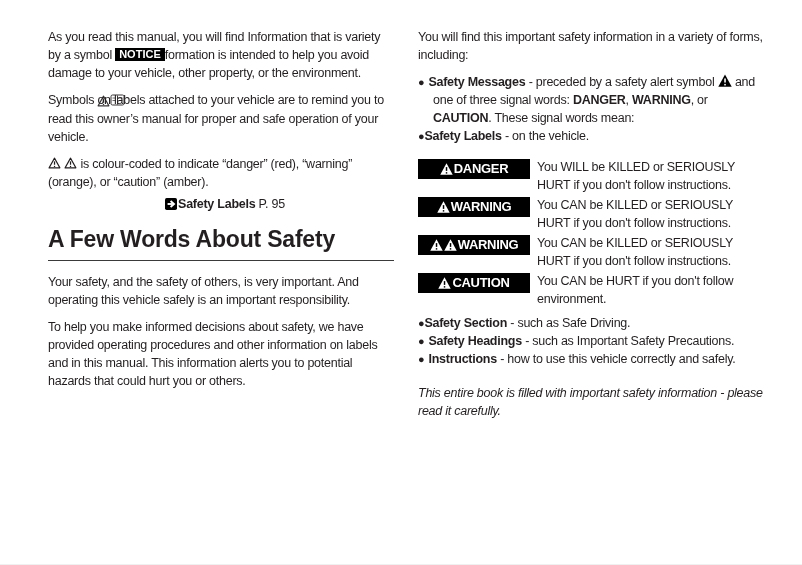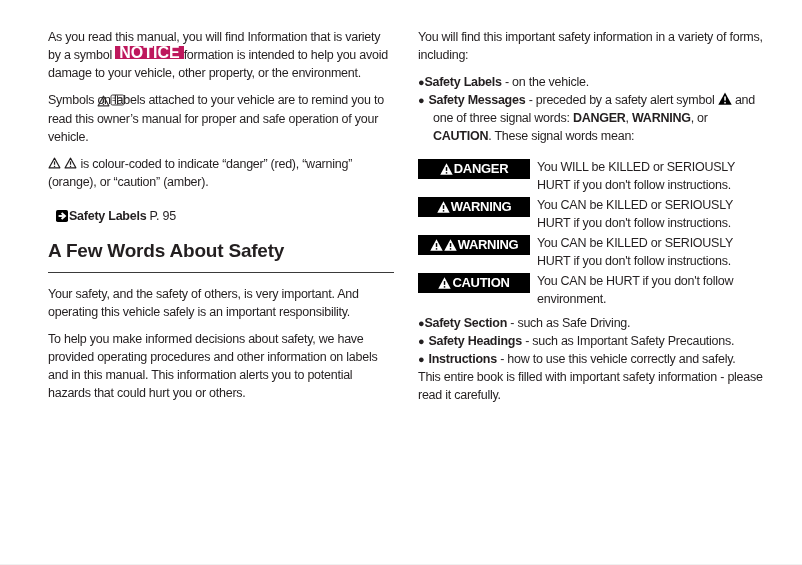--- a/index.html
+++ b/index.html
@@ -7,47 +7,47 @@
     position:relative;width:802px;height:565px;background:#ffffff;
     font-family:"Liberation Sans", sans-serif;color:#231f20;overflow:hidden;
     border-bottom:1px solid #f0f0f0;box-sizing:border-box;
   }
   .col{position:absolute;top:28px;font-size:12.5px;line-height:18px;letter-spacing:-0.25px;}
   .col-left{left:48px;width:346px;}
   .col-right{left:418px;width:348px;}
   p{margin:0 0 9px 0;}
   b{font-weight:bold;}
   .notice-badge{
-    display:inline-block;background:#be185d;color:#fff;font-weight:bold;
-    font-size:16px;line-height:13px;padding:0 4px;letter-spacing:0;
+    display:inline-block;background:#000000;color:#fff;font-weight:bold;
+    font-size:11px;line-height:13px;padding:0 4px;letter-spacing:0;
     vertical-align:1px;
   }
   .tri{display:inline-block;vertical-align:-1px;}
   .ovl{display:inline-block;width:0;white-space:nowrap;overflow:visible;vertical-align:-1px;}
   .ovl svg{position:relative;top:1px;opacity:.9;}
-  .ref-line{margin:0 0 0 8px;}
+  .ref-line{margin:0 0 0 8px;text-align:center;}
   .ref-icon{display:inline-block;vertical-align:-2px;margin-right:1px;}
   .ref-label{font-weight:bold;}
   h1.section-heading{
-    font-size:19px;line-height:24px;font-weight:bold;letter-spacing:-0.2px;
+    font-size:23px;line-height:24px;font-weight:bold;letter-spacing:-0.2px;
     margin:14px 0 12px 0;padding-bottom:9px;border-bottom:1px solid #3a3a3a;
   }
   .bullet-item{padding-left:15px;text-indent:-15px;margin:0;}
   .bullet-item .bullet{font-size:11px;}
   .bullet-item.sp .bullet{margin-right:4px;}
   .signal-table{margin:13px 0 6px 0;}
   .signal-row{display:flex;align-items:flex-start;margin-bottom:2px;min-height:36px;}
   .signal-box{
     flex:0 0 auto;width:112px;height:20px;background:#000;color:#fff;
     display:flex;align-items:center;justify-content:center;
     font-weight:bold;font-size:13px;letter-spacing:-0.3px;margin-top:1px;
   }
   .signal-box svg{margin-right:1px;}
   .signal-desc{flex:1 1 auto;margin-left:7px;}
-  .closing{}
+  .closing{margin-top:16px;font-style:italic;}
 </style>
 </head>
 <body>
 
 <div class="page">
 
   <div class="col col-left">
 
     <p><span>As you read this manual, you will find Information that is variety by a symbol </span><span class="notice-badge">NOTICE</span><span>formation is intended to help you avoid damage to your vehicle, other property, or the environment.</span></p>
 
@@ -57,21 +57,21 @@
             <rect x="10.9" y="16.3" width="2.3" height="2.2" fill="#231f20"></rect>
           </svg><svg width="15" height="12" viewBox="0 0 30 24">
             <rect x="2" y="2" width="26" height="20" rx="3" fill="none" stroke="#231f20" stroke-width="2"></rect>
             <line x1="15" y1="3" x2="15" y2="21" stroke="#231f20" stroke-width="2"></line>
             <line x1="5" y1="8" x2="12" y2="8" stroke="#231f20" stroke-width="1.5"></line>
             <line x1="18" y1="8" x2="25" y2="8" stroke="#231f20" stroke-width="1.5"></line>
             <line x1="5" y1="13" x2="12" y2="13" stroke="#231f20" stroke-width="1.5"></line>
             <line x1="18" y1="13" x2="25" y2="13" stroke="#231f20" stroke-width="1.5"></line>
           </svg></span><span>on labels attached to your vehicle are to remind you to read this owner’s manual for proper and safe operation of your vehicle.</span></p>
 
-    <p style="margin-bottom:16px;"><svg class="tri" width="13" height="12" viewBox="0 0 24 22">
+    <p style="margin-bottom:4px;"><svg class="tri" width="13" height="12" viewBox="0 0 24 22">
           <path d="M12 2 L22 20 L2 20 Z" fill="none" stroke="#231f20" stroke-width="2" stroke-linejoin="round"></path>
           <rect x="10.9" y="8" width="2.3" height="6.2" fill="#231f20"></rect>
           <rect x="10.9" y="16.3" width="2.3" height="2.2" fill="#231f20"></rect>
         </svg> <svg class="tri" width="13" height="12" viewBox="0 0 24 22">
           <path d="M12 2 L22 20 L2 20 Z" fill="none" stroke="#231f20" stroke-width="2" stroke-linejoin="round"></path>
           <rect x="10.9" y="8" width="2.3" height="6.2" fill="#231f20"></rect>
           <rect x="10.9" y="16.3" width="2.3" height="2.2" fill="#231f20"></rect>
         </svg><span> is colour-coded to indicate “danger” (red), “warning” (orange), or “caution” (amber).</span></p>
 
     <p class="ref-line"><svg class="ref-icon" width="12" height="12" viewBox="0 0 14 14">
@@ -83,27 +83,27 @@
     <h1 class="section-heading">A Few Words About Safety</h1>
 
     <p>Your safety, and the safety of others, is very important. And operating this vehicle safely is an important responsibility.</p>
     <p>To help you make informed decisions about safety, we have provided operating procedures and other information on labels and in this manual. This information alerts you to potential hazards that could hurt you or others.</p>
   </div>
 
   <div class="col col-right">
 
     <p>You will find this important safety information in a variety of forms, including:</p>
 
-    <p class="bullet-item"><span class="bullet">●</span><b>Safety Labels</b><span> - on the vehicle.</span></p>
-
     <p class="bullet-item sp"><span class="bullet">●</span><b>Safety Messages</b><span> - preceded by a safety alert symbol </span><svg class="tri" width="14" height="13" viewBox="0 0 24 22">
           <path d="M12 0.5 L23.5 21.5 L0.5 21.5 Z" fill="#000"></path>
           <rect x="10.7" y="7.5" width="2.7" height="7" fill="#fff"></rect>
           <rect x="10.7" y="16.8" width="2.7" height="2.7" fill="#fff"></rect>
         </svg><span> and one of three signal words: </span><b>DANGER</b><span>, </span><b>WARNING</b><span>, or </span><b>CAUTION</b><span>. These signal words mean:</span></p>
+
+    <p class="bullet-item"><span class="bullet">●</span><b>Safety Labels</b><span> - on the vehicle.</span></p>
 
     <div class="signal-table">
 
       <div class="signal-row">
         <div class="signal-box">
             <svg width="13" height="12" viewBox="0 0 24 22">
               <path d="M12 0.5 L23.5 21.5 L0.5 21.5 Z" fill="#fff"></path>
               <rect x="10.7" y="7.5" width="2.7" height="7" fill="#000"></rect>
               <rect x="10.7" y="16.8" width="2.7" height="2.7" fill="#000"></rect>
             </svg>

